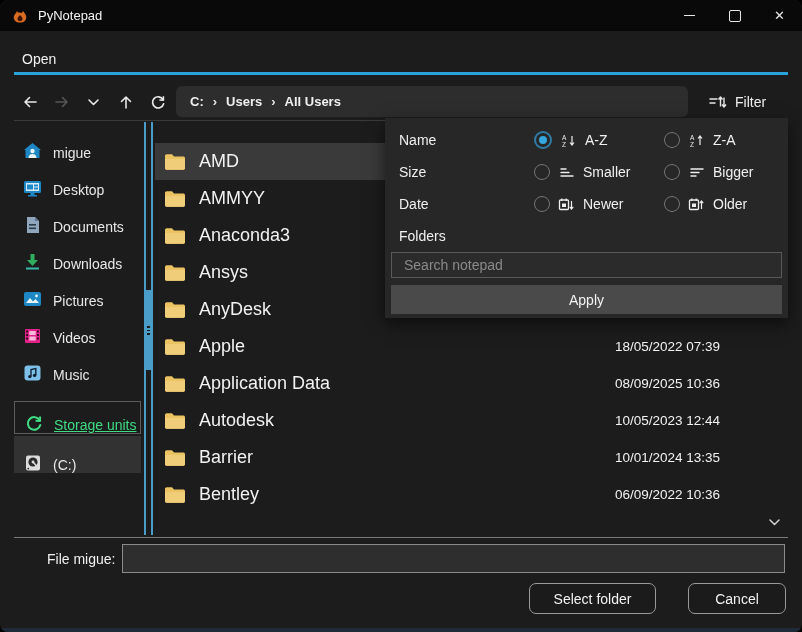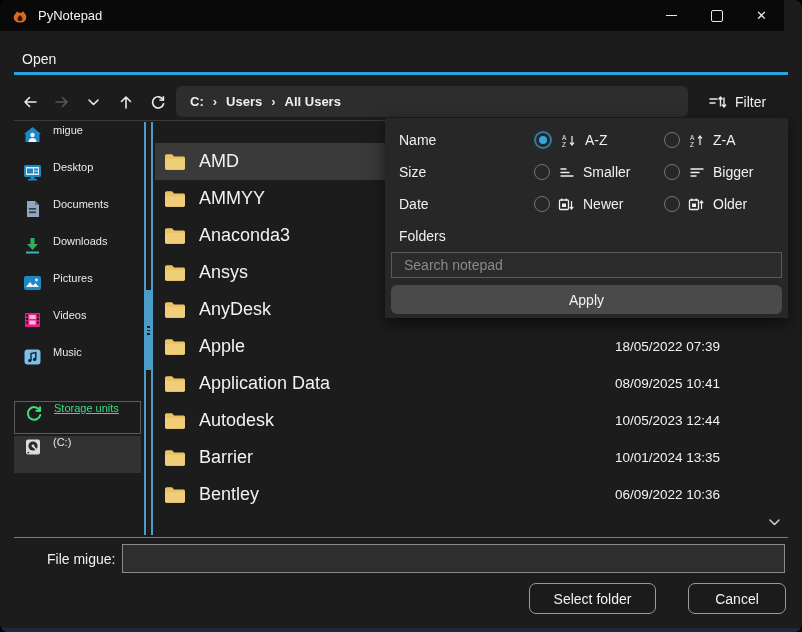--- a/index.html
+++ b/index.html
@@ -1,19 +1,19 @@
 <!DOCTYPE html>
 <html><head>
 <meta charset="utf-8">
 <style>
   html,body{margin:0;padding:0;background:#000;}
   .window{position:relative;width:802px;height:632px;background:#1c1c1c;overflow:hidden;
           font-family:"Liberation Sans", sans-serif;color:#eee;border-radius:8px;}
   
-  .titlebar{position:absolute;top:0;left:0;right:18px;height:31px;background:#090909;
+  .titlebar{position:absolute;top:0;left:0;right:0;height:31px;background:#090909;
             display:flex;align-items:center;}
   .app-logo{width:17px;height:17px;margin-left:11px;display:flex;align-items:center;justify-content:center;}
   .app-title{margin-left:10px;font-size:13px;color:#f2f2f2;}
   .win-controls{margin-left:auto;display:flex;height:100%;}
   .win-btn{width:45px;height:100%;display:flex;align-items:center;justify-content:center;color:#e8e8e8;cursor:default;}
   .min-glyph{display:block;width:11px;height:1.4px;background:#e8e8e8;}
   .max-glyph{display:block;width:10px;height:10px;border:1.2px solid #e8e8e8;border-radius:2px;}
   .close-glyph{font-size:13px;line-height:1;}
   
   .dialog-title{position:absolute;left:22px;top:51px;font-size:14px;color:#f2f2f2;text-align:center;}
@@ -23,22 +23,22 @@
   .nav-btn{width:19px;height:22px;display:flex;align-items:center;justify-content:center;}
   .breadcrumb{position:absolute;left:176px;top:86px;width:512px;height:31px;background:#2d2d2d;
               border-radius:6px;display:flex;align-items:center;padding-left:14px;gap:9px;
               font-size:13px;font-weight:700;color:#f0f0f0;box-sizing:border-box;}
   .crumb-sep{color:#e8e8e8;font-weight:700;font-size:13px;}
   .filter-btn{position:absolute;left:702px;top:88px;height:27px;display:flex;align-items:center;gap:8px;
               font-size:14px;color:#f0f0f0;padding:0 6px;}
   .nav-divider{position:absolute;left:14px;top:120px;width:774px;height:1px;background:#3a3a3a;}
   
   .sidebar{position:absolute;left:0;top:124px;width:143px;}
-  .side-item{margin-left:14px;width:127px;height:37px;display:flex;align-items:flex-start;gap:10px;
-             padding-left:8px;box-sizing:border-box;font-size:11px;color:#e8e8e8;}
+  .side-item{margin-left:14px;width:127px;height:37px;display:flex;align-items:flex-end;gap:10px;
+             padding-left:8px;box-sizing:border-box;font-size:14px;color:#e8e8e8;}
   .side-item .icon{width:21px;height:21px;display:flex;align-items:center;justify-content:center;flex:0 0 21px;}
   .side-item.focused{border:1px solid #5c5c5c;height:33px;margin-top:18px;margin-bottom:2px;}
   .side-item.focused .lbl{color:#3fdc84;text-decoration:underline;}
   .side-item.selected{background:#323232;}
   
   .vtrack{position:absolute;left:144px;top:122px;width:9px;height:413px;box-sizing:border-box;
           border-left:2px solid #4a9dc8;border-right:2px solid #4a9dc8;}
   .vthumb{position:absolute;left:0;top:168px;width:5px;height:80px;background:#4a9dc8;}
   .vthumb .grip{display:block;width:3px;height:1.5px;background:#1c1c1c;margin:2px auto;}
   .vthumb .grips{position:absolute;top:34px;left:0;right:0;}
@@ -62,21 +62,21 @@
   .radio.selected::after{content:"";position:absolute;left:50%;top:50%;width:8px;height:8px;margin:-4px 0 0 -4px;
                          border-radius:50%;background:#35a7e0;}
   .oicon{width:17px;height:16px;display:flex;align-items:center;justify-content:center;flex:0 0 17px;}
   .fbtns{display:flex;gap:3px;flex:1;height:24px;}
   .fbtn{flex:1;background:#4f4f4f;color:#f2f2f2;font-size:14px;display:flex;align-items:center;
         justify-content:center;border-radius:2px;}
   .fbtn.selected{background:#35a7e0;color:#10232e;}
   .psearch{display:block;width:100%;box-sizing:border-box;height:26px;background:#2b2b2b;
            border:1px solid #5a5a5a;color:#e8e8e8;font-size:14px;padding:0 12px;font-family:"Liberation Sans",sans-serif;}
   .psearch::placeholder{color:#8a8a8a;}
-  .papply{width:100%;height:29px;margin-top:7px;background:#4a4a4a;border:none;border-radius:6px;
+  .papply{width:100%;height:29px;margin-top:7px;background:#4a4a4a;border:none;border-radius:0;
           color:#f2f2f2;font-size:14px;font-family:"Liberation Sans",sans-serif;}
   
   .footer-divider{position:absolute;left:14px;top:537px;width:774px;height:1px;background:#7a7a7a;}
   .fn-label{position:absolute;left:47px;top:551px;font-size:14px;color:#f0f0f0;}
   .fn-input{position:absolute;left:122px;top:544px;width:663px;height:29px;box-sizing:border-box;
             background:#2e2e2e;border:1px solid #8a8a8a;color:#f0f0f0;font-size:14px;padding:0 8px;
             font-family:"Liberation Sans",sans-serif;}
   .foot-btn{position:absolute;top:583px;height:31px;background:#1b1b1b;border:1px solid #9a9a9a;
             border-radius:7px;color:#f2f2f2;font-size:14px;font-family:"Liberation Sans",sans-serif;}
   .btn-select{left:529px;width:127px;}
@@ -340,21 +340,21 @@
       <span class="fdate">18/05/2022 07:39</span>
     </div>
     <div class="frow">
       <span class="folder-ic">
           <svg width="22" height="18" viewBox="0 0 22 18">
             <path d="M1 3 C1 2 1.7 1.3 2.7 1.3 H8 L10 3.6 H19.3 C20.3 3.6 21 4.3 21 5.3 V15 C21 16 20.3 16.7 19.3 16.7 H2.7 C1.7 16.7 1 16 1 15 Z" fill="#ecc363"></path>
             <path d="M1 6 H21 V15 C21 16 20.3 16.7 19.3 16.7 H2.7 C1.7 16.7 1 16 1 15 Z" fill="#f0cd79"></path>
           </svg>
         </span>
       <span class="fname">Application Data</span>
-      <span class="fdate">08/09/2025 10:41</span>
+      <span class="fdate">08/09/2025 10:36</span>
     </div>
     <div class="frow">
       <span class="folder-ic">
           <svg width="22" height="18" viewBox="0 0 22 18">
             <path d="M1 3 C1 2 1.7 1.3 2.7 1.3 H8 L10 3.6 H19.3 C20.3 3.6 21 4.3 21 5.3 V15 C21 16 20.3 16.7 19.3 16.7 H2.7 C1.7 16.7 1 16 1 15 Z" fill="#ecc363"></path>
             <path d="M1 6 H21 V15 C21 16 20.3 16.7 19.3 16.7 H2.7 C1.7 16.7 1 16 1 15 Z" fill="#f0cd79"></path>
           </svg>
         </span>
       <span class="fname">Autodesk</span>
       <span class="fdate">10/05/2023 12:44</span>

